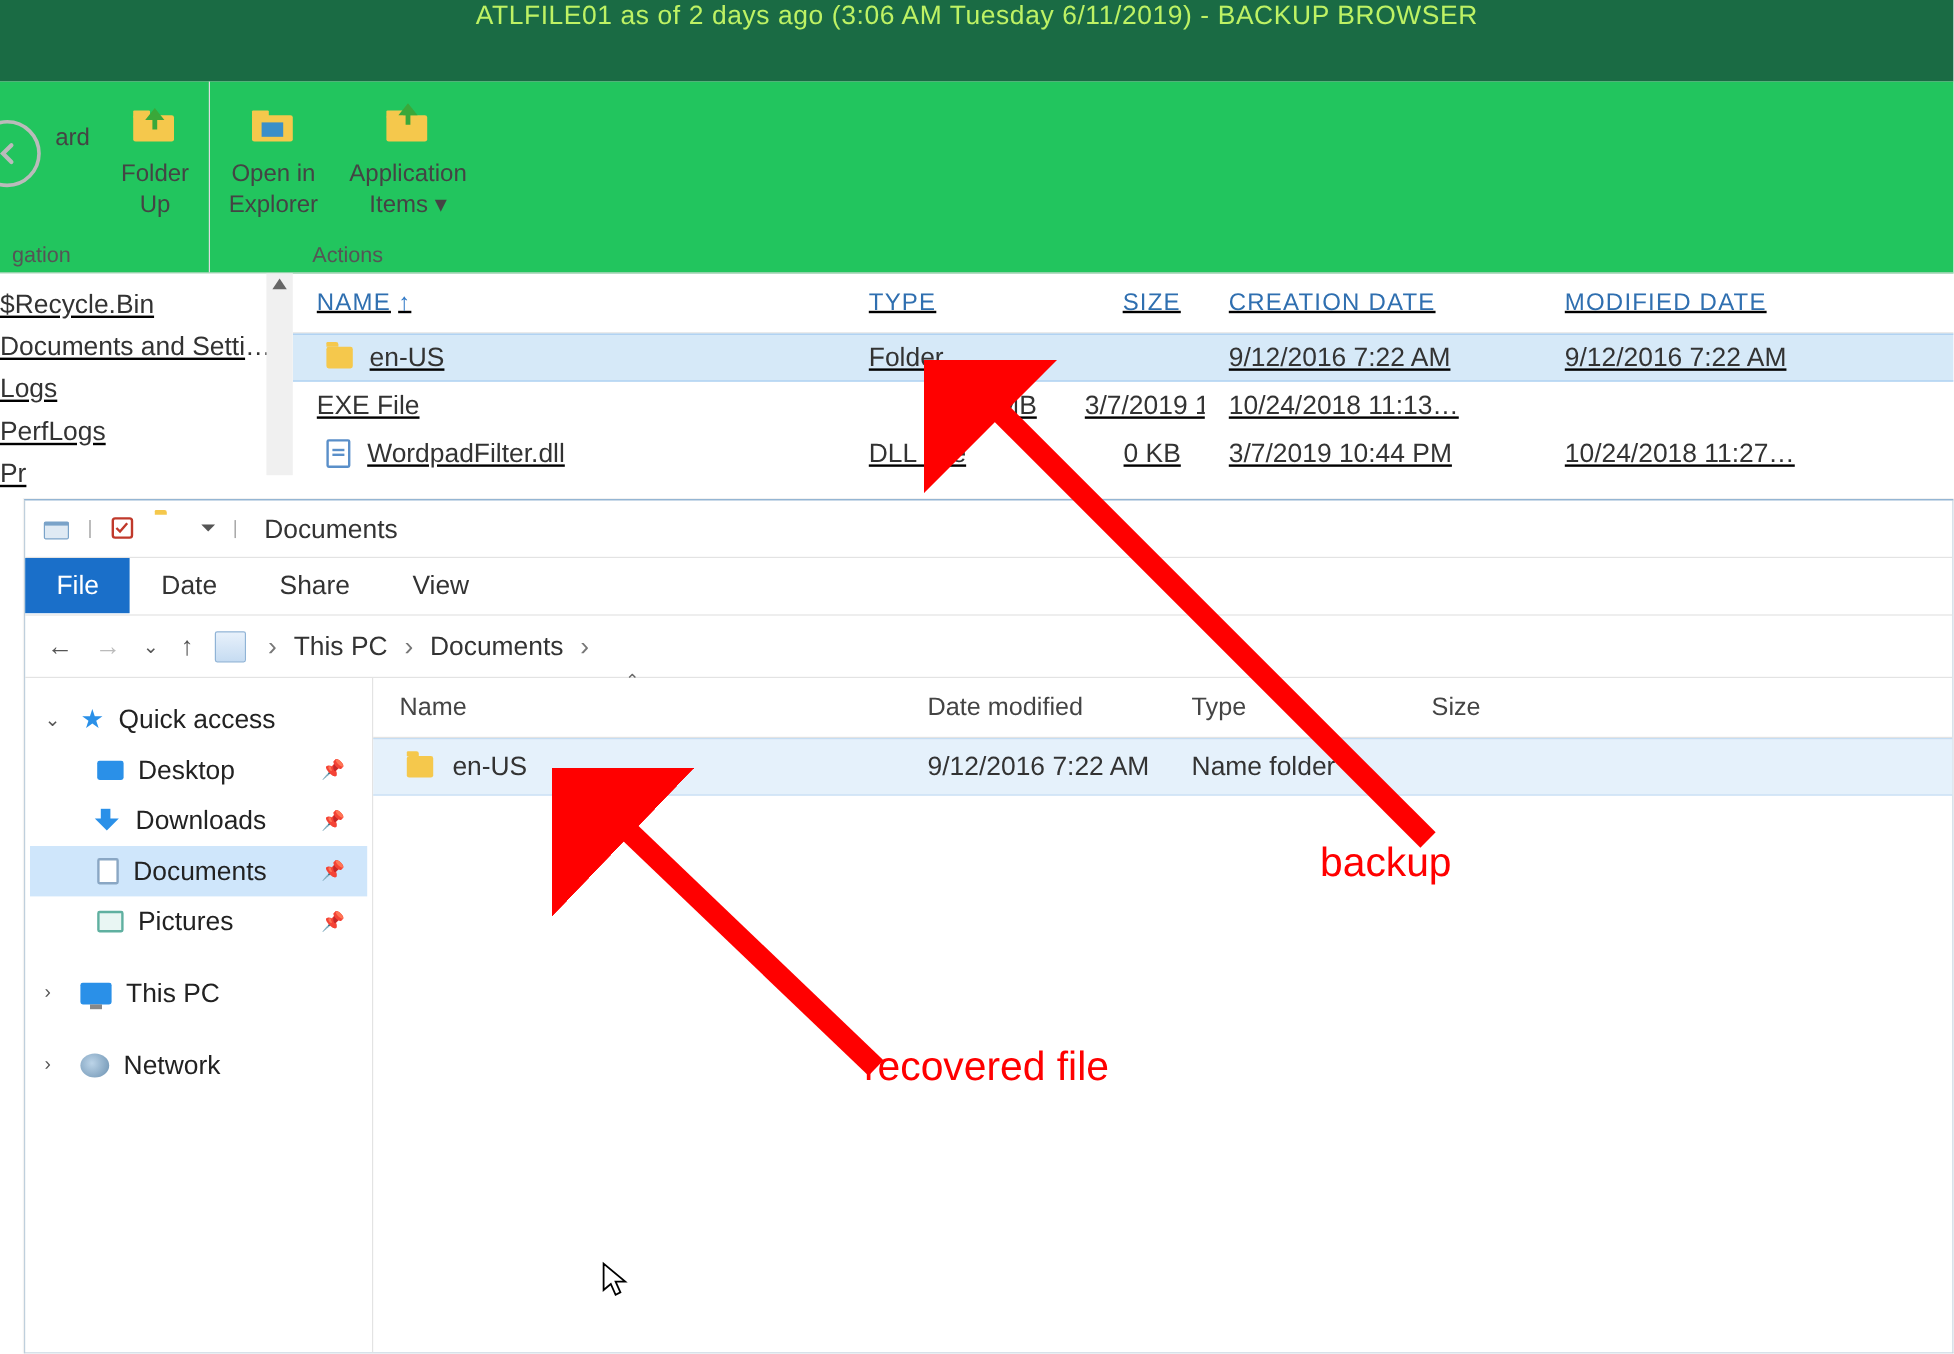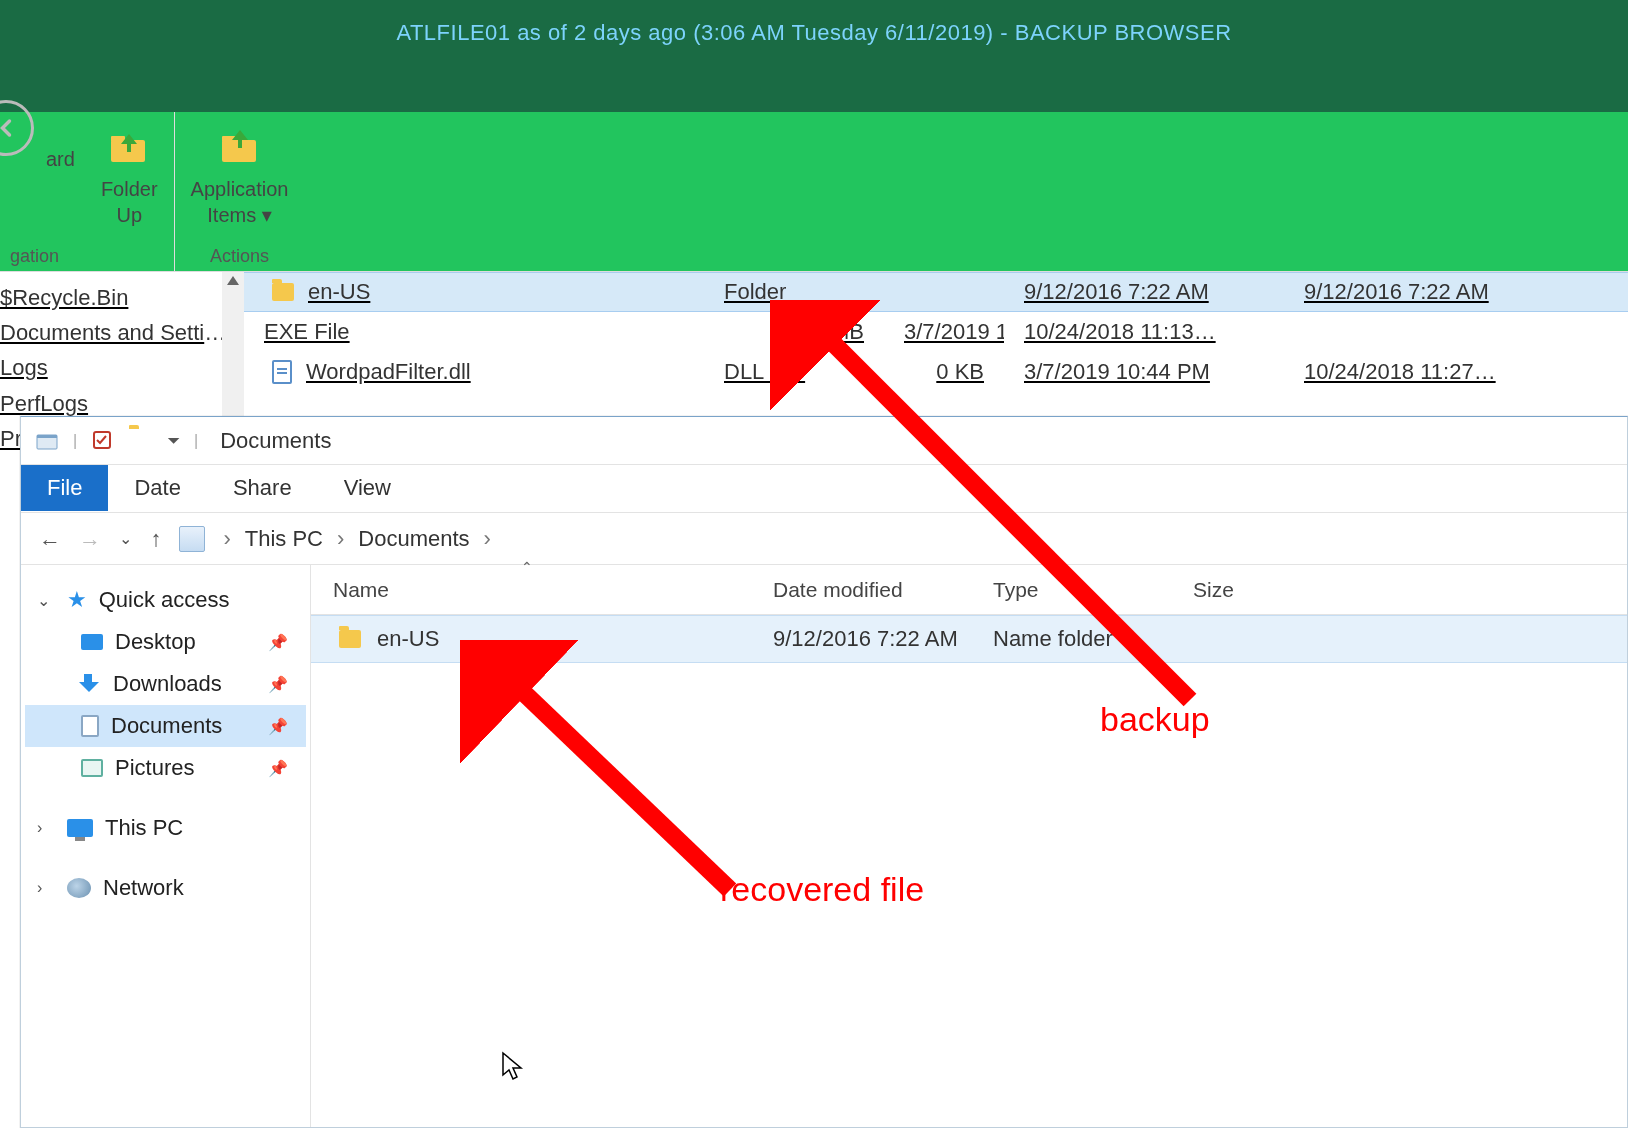--- a/index.html
+++ b/index.html
@@ -1,19 +1,19 @@
 <!DOCTYPE html>
 <html><head>
   <meta charset="utf-8">
   <style>
     * { margin: 0; padding: 0; box-sizing: border-box; font-family: "Segoe UI", Tahoma, sans-serif; }
     body { width: 1628px; height: 1128px; background: #fff; position: relative; overflow: hidden; }
     
     
-    .titlebar { background: #1a6b44; height: 112px; display: flex; align-items: flex-start; justify-content: center; padding-top: 20px; color: #7dd3fc; font-size: 22px; font-weight: 400; letter-spacing: 0.5px; }
+    .titlebar { background: #1a6b44; height: 68px; display: flex; align-items: flex-start; justify-content: center; padding-top: 0; color: #bef264; font-size: 22px; font-weight: 400; letter-spacing: 0.5px; }
     
     
     .ribbon { background: #22c55e; height: 160px; display: flex; border-bottom: 1px solid #ddd; }
     .ribbon-group { display: flex; flex-direction: column; align-items: center; padding: 8px 10px 4px 10px; position: relative; }
     .ribbon-buttons { display: flex; gap: 14px; flex: 1; }
     .ribbon-btn { display: flex; flex-direction: column; align-items: center; gap: 4px; cursor: pointer; padding: 4px 6px; }
     .ribbon-btn .icon { width: 48px; height: 48px; display: flex; align-items: center; justify-content: center; }
     .ribbon-btn .label { font-size: 20px; color: #444; text-align: center; line-height: 1.3; }
     .ribbon-group-label { font-size: 18px; color: #555; padding-top: 4px; text-align: right; }
     .ribbon-sep { border-right: 1px solid #ddd; }
@@ -123,20 +123,31 @@
     </div>
     <div class="ribbon-group-label" style="align-self:flex-start;margin-left:-30px">gation</div>
   </div>
   <div class="ribbon-group">
     <div class="ribbon-buttons">
       <div class="ribbon-btn">
         <span class="icon">
           <svg width="44" height="44" viewBox="0 0 44 44">
               <rect x="4" y="14" width="34" height="22" rx="2" fill="#f5c84c"></rect>
               <rect x="4" y="10" width="14" height="6" rx="1" fill="#f5c84c"></rect>
+              <rect x="12" y="20" width="18" height="12" fill="#3a8fc9"></rect>
+            </svg>
+        </span>
+        <span class="label" style="white-space:pre-line">Open in
+Explorer</span>
+      </div>
+      <div class="ribbon-btn">
+        <span class="icon">
+          <svg width="44" height="44" viewBox="0 0 44 44">
+              <rect x="4" y="14" width="34" height="22" rx="2" fill="#f5c84c"></rect>
+              <rect x="4" y="10" width="14" height="6" rx="1" fill="#f5c84c"></rect>
               <path d="M22 4 L30 14 L24 14 L24 22 L20 22 L20 14 L14 14 Z" fill="#3aa83a"></path>
             </svg>
         </span>
         <span class="label" style="white-space:pre-line">Application
 Items ▾</span>
       </div>
     </div>
     <div class="ribbon-group-label">Actions</div>
   </div>
 </div>
@@ -146,20 +157,27 @@
     <div class="tree-items">
       <div>$Recycle.Bin</div>
       <div>Documents and Settings</div>
       <div>Logs</div>
       <div>PerfLogs</div>
       <div>Pr</div>
     </div>
     <div class="tree-scroll"></div>
   </div>
   <div class="grid-col">
+    <div class="grid-header">
+      <div class="hcell"><span>NAME</span><span class="sort-arrow">↑</span></div>
+      <div class="hcell">TYPE</div>
+      <div class="hcell" style="text-align:right;padding-right:20px">SIZE</div>
+      <div class="hcell">CREATION DATE</div>
+      <div class="hcell">MODIFIED DATE</div>
+    </div>
     <div class="grid-row selected">
       <div class="gcell gname">
           <span class="folder-sm"></span>
           <span>en-US</span>
         </div>
       <div class="gcell">Folder</div>
       <div class="gcell" style="text-align:right;padding-right:20px"></div>
       <div class="gcell">9/12/2016 7:22 AM</div>
       <div class="gcell">9/12/2016 7:22 AM</div>
     </div>

